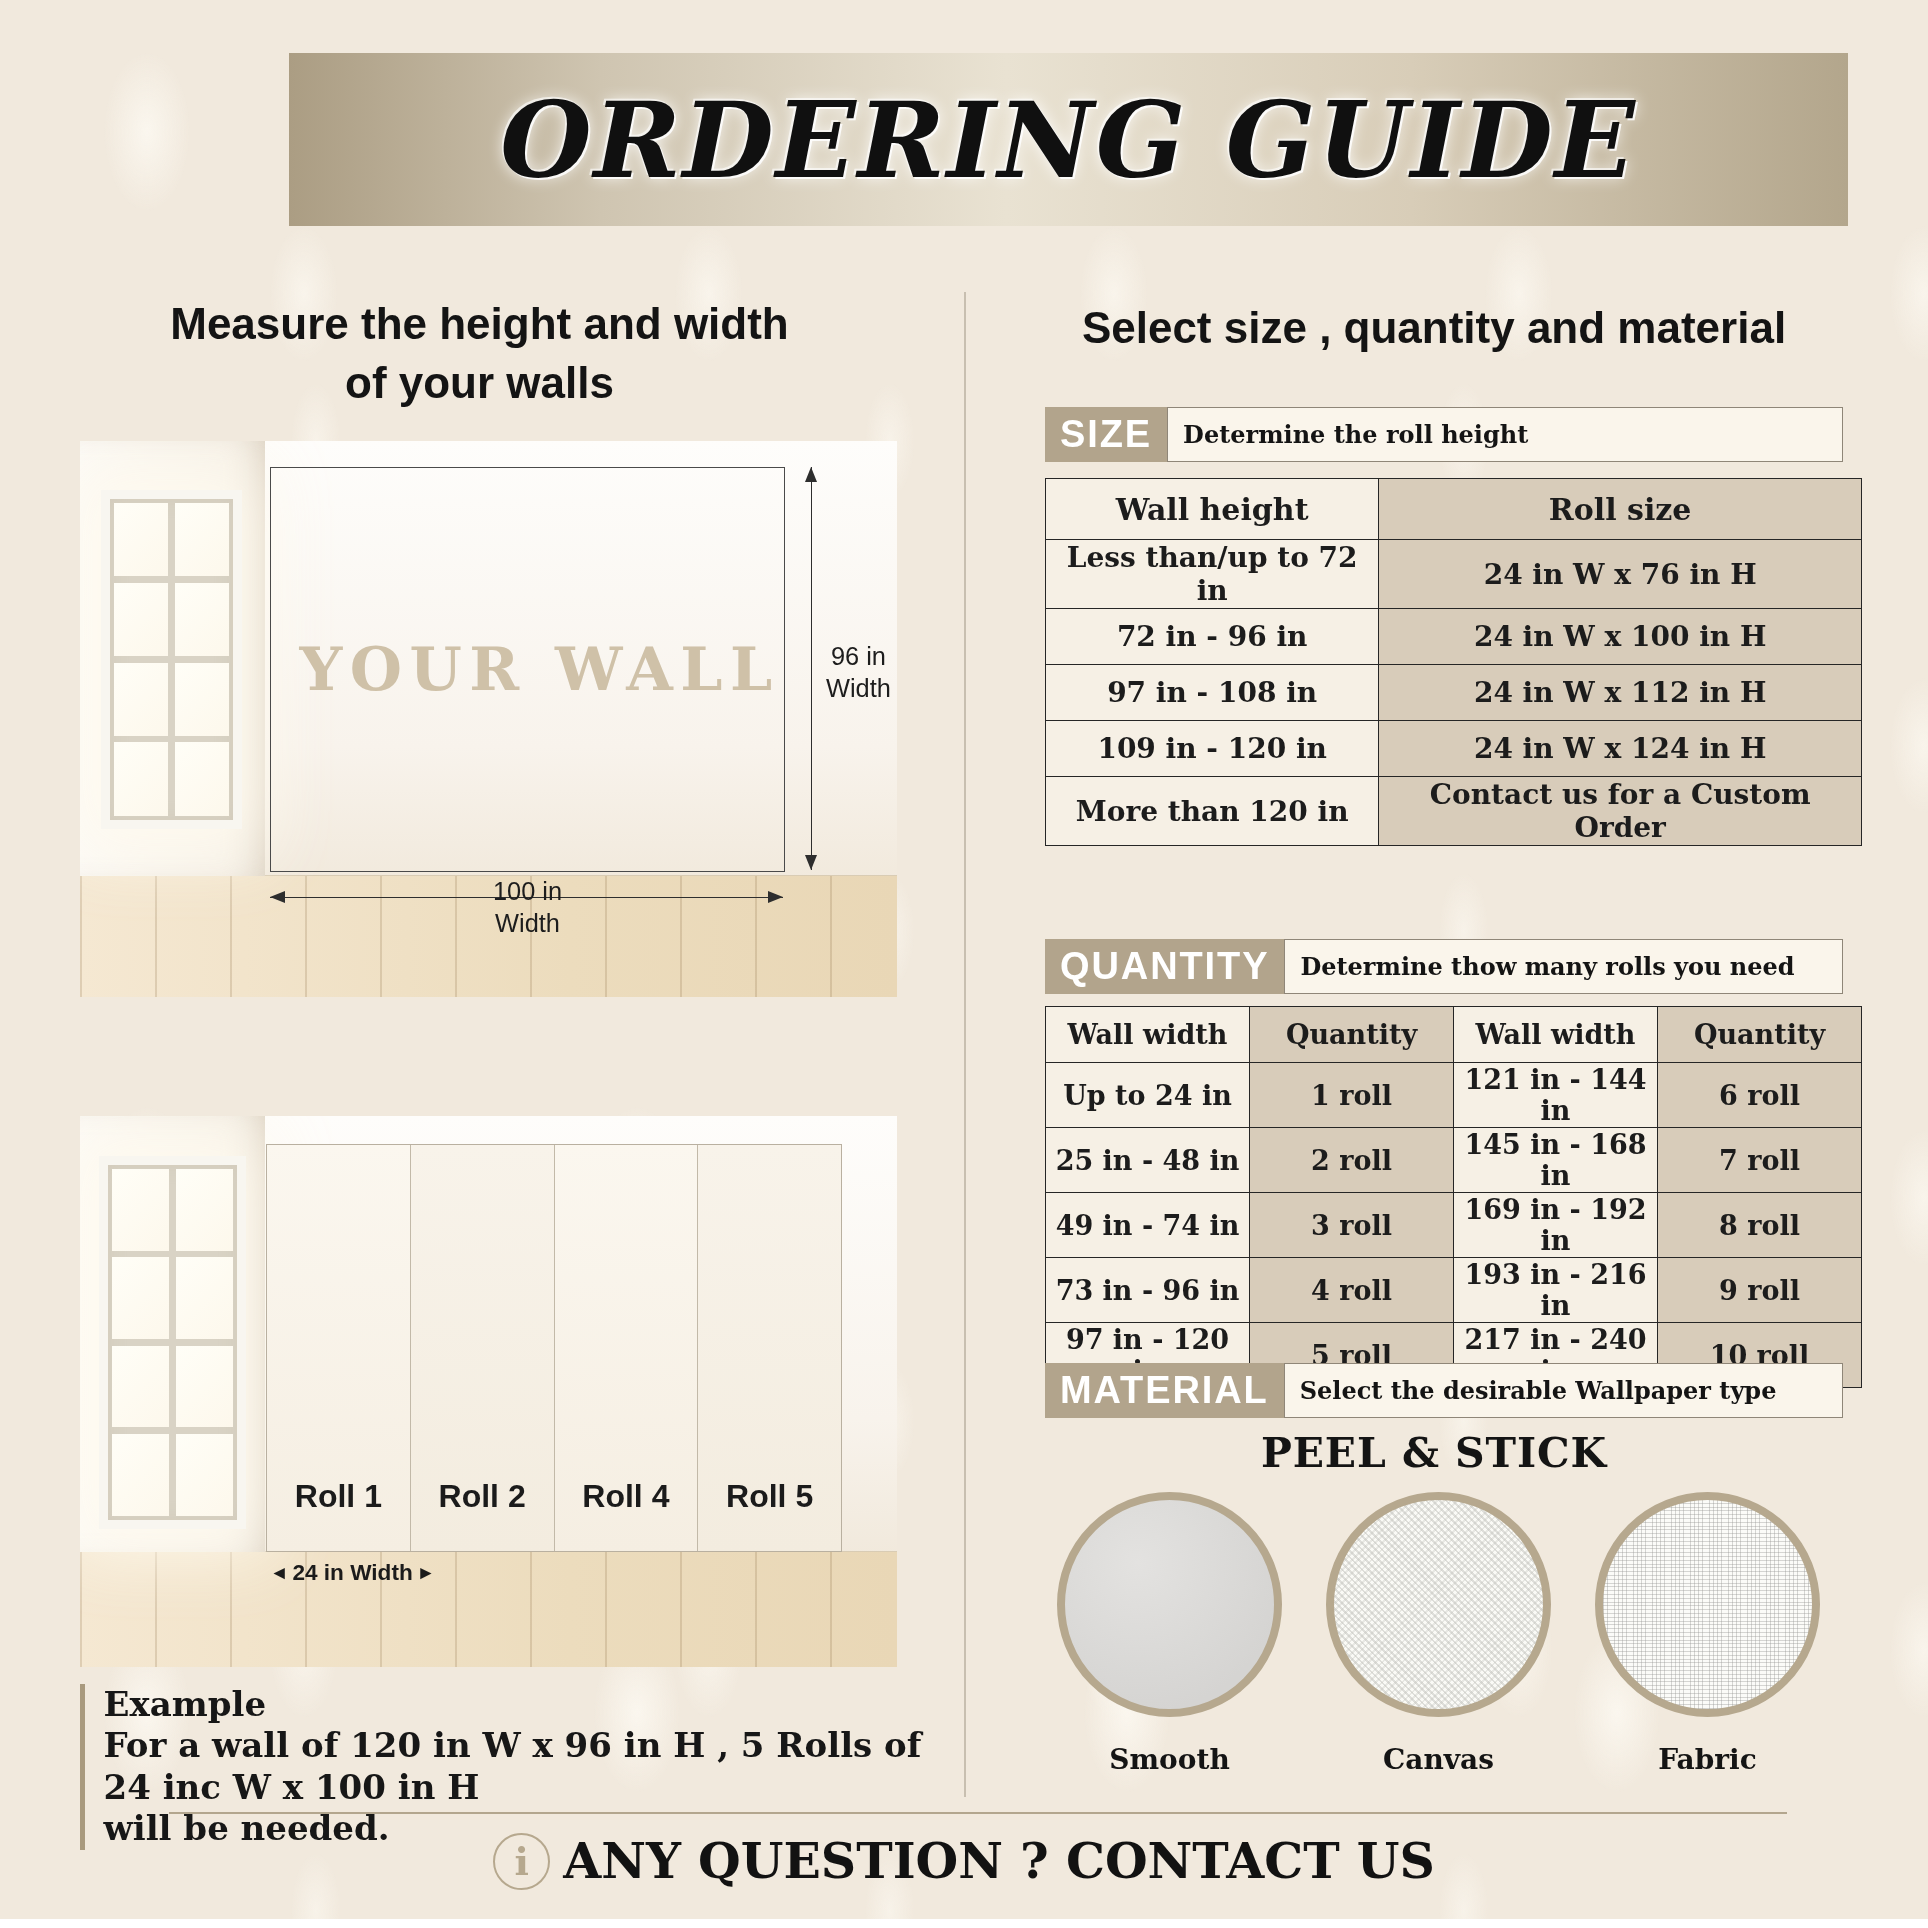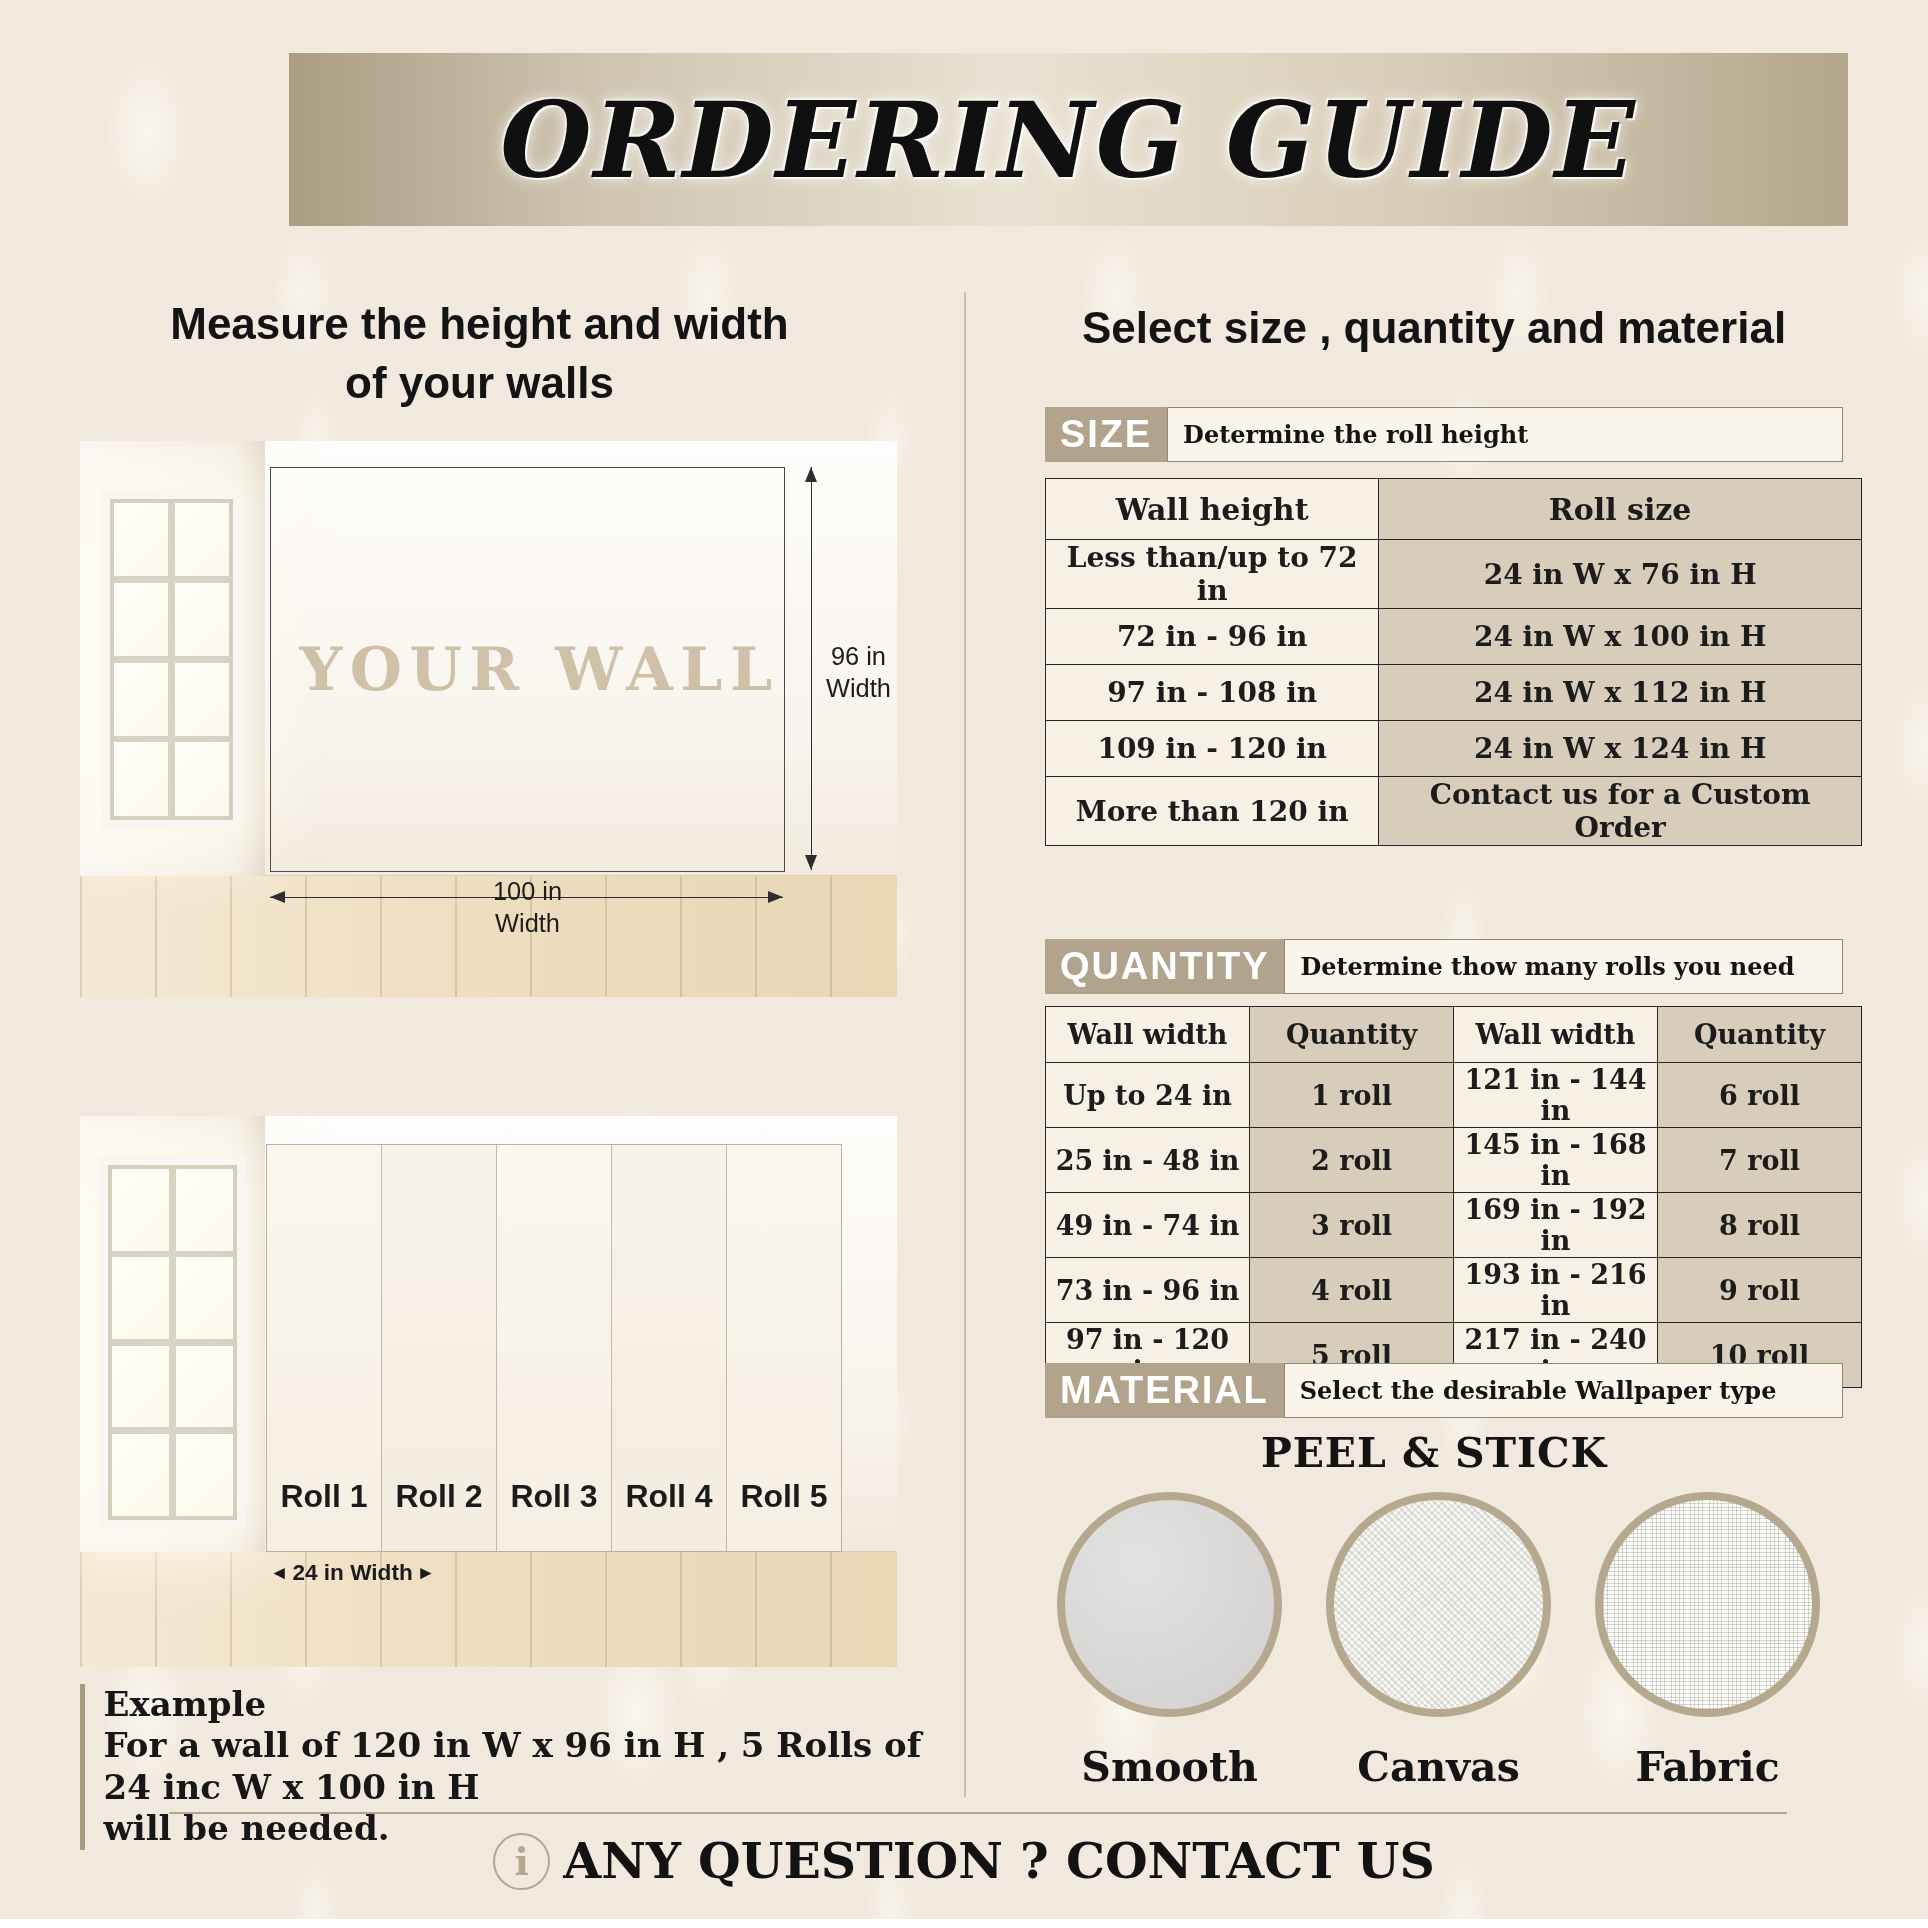--- a/index.html
+++ b/index.html
@@ -125,21 +125,21 @@
   .swatch{width:209px;height:209px;border-radius:50%;border:8.5px solid #b6a88e;box-sizing:content-box;}
   .swatch.smooth{background:radial-gradient(circle at 35% 30%, #e3e2e0, #d5d4d2 75%);}
   .swatch.fabric{background:
       repeating-linear-gradient(0deg, rgba(150,150,148,.38) 0 0.9px, transparent 0.9px 3.8px),
       repeating-linear-gradient(90deg, rgba(150,150,148,.38) 0 0.9px, transparent 0.9px 3.8px),
       #fbfbf8;}
   .swatch.canvas{background:
       repeating-linear-gradient(45deg, rgba(185,185,180,.42) 0 1.9px, transparent 1.9px 4.7px),
       repeating-linear-gradient(-45deg, rgba(200,200,194,.36) 0 1.9px, transparent 1.9px 4.7px),
       #fafaf6;}
-  .mat-label{margin-top:26px;font-family:"DejaVu Serif",serif;font-weight:bold;font-size:41px;color:#141414;}
+  .mat-label{margin-top:26px;font-family:"DejaVu Serif",serif;font-weight:bold;font-size:28px;color:#141414;}
 
   
   .footer-rule{position:absolute;left:169px;top:1812px;width:1618px;height:1.9px;background:#b3a68e;}
   .footer{position:absolute;left:0;top:1832px;width:1928px;display:flex;align-items:center;justify-content:center;gap:13px;}
   .info-icon{width:53px;height:53px;border-radius:50%;border:2.8px solid #b6a88e;color:#b6a88e;
     display:flex;align-items:center;justify-content:center;
     font-family:"DejaVu Serif",serif;font-weight:bold;font-size:38px;}
   .footer-text{font-family:"DejaVu Serif",serif;font-weight:bold;font-size:49px;color:#121212;white-space:nowrap;}
   .bottom-strip{position:absolute;left:0;top:1919px;width:1928px;height:9.4px;background:#fff;}
 </style>
@@ -212,23 +212,20 @@
       </div>
     </div>
     <div class="panels">
       <div class="panel">
         <div class="panel-label">Roll 1</div>
       </div>
       <div class="panel">
         <div class="panel-label">Roll 2</div>
       </div>
       <div class="panel">
-        <div class="panel-label">Roll 3</div>
-      </div>
-      <div class="panel">
         <div class="panel-label">Roll 4</div>
       </div>
       <div class="panel">
         <div class="panel-label">Roll 5</div>
       </div>
     </div>
     <div class="roll-width-note">
       <span class="arr">◄</span>
       <span>24 in Width</span>
       <span class="arr">►</span>

